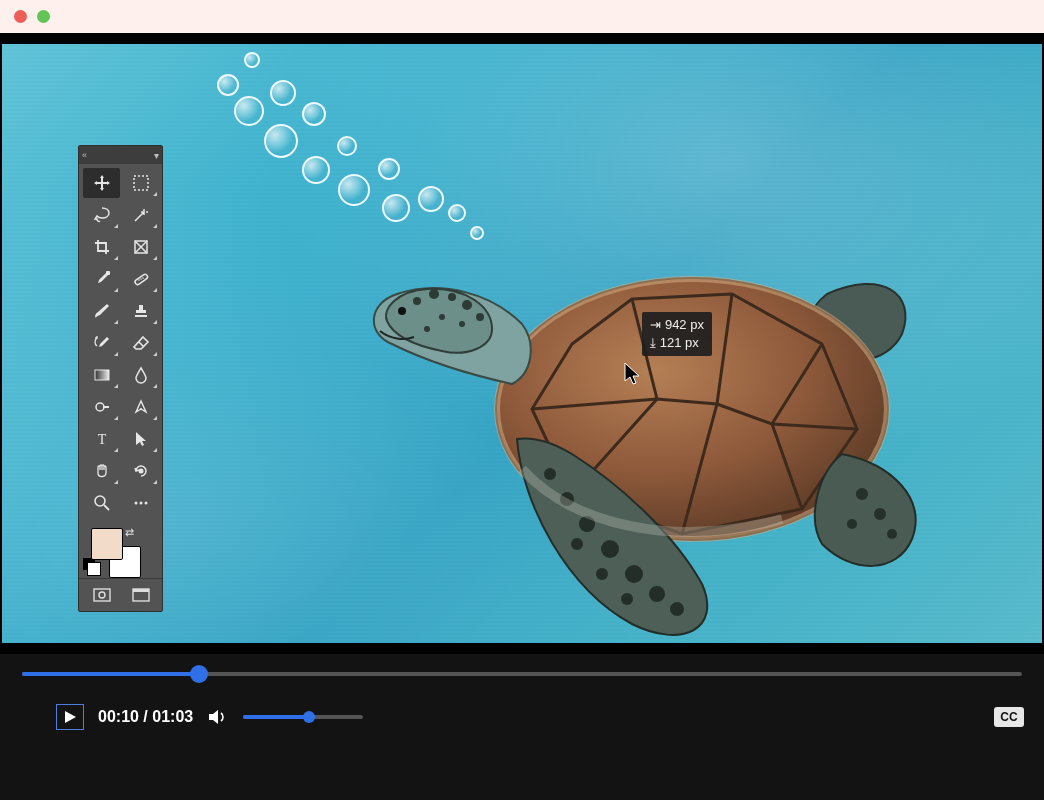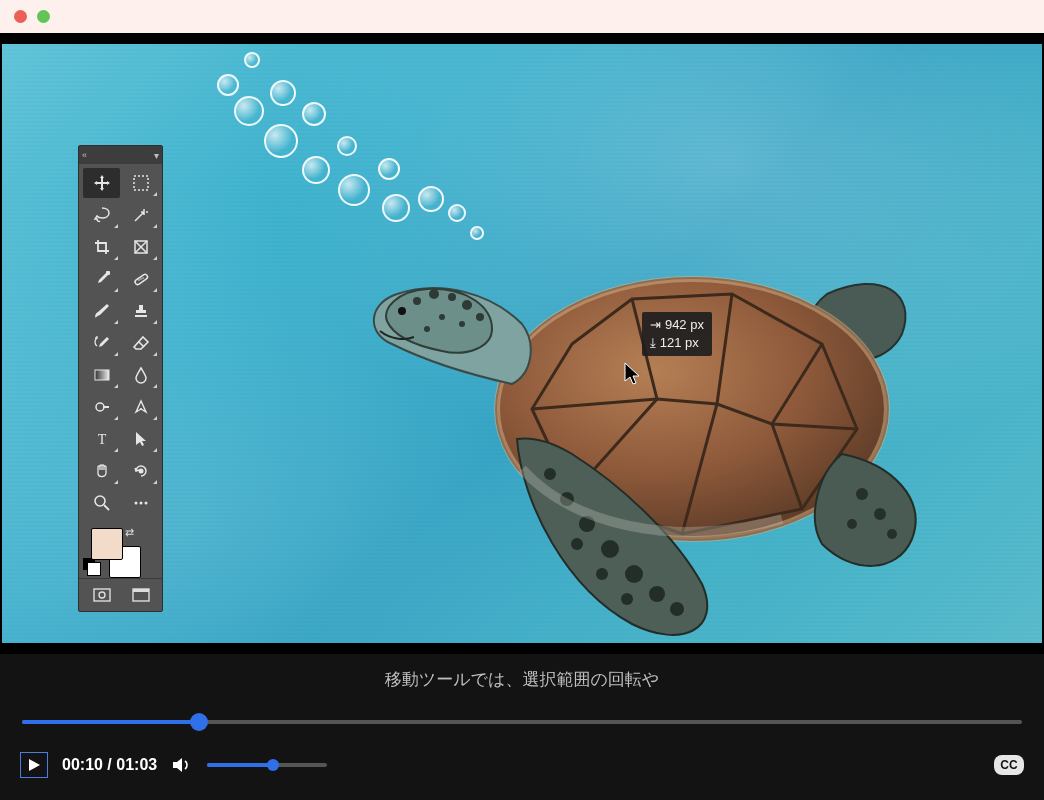--- a/index.html
+++ b/index.html
@@ -59,28 +59,28 @@
   .coord-tooltip { position:absolute; left:640px; top:268px; background:rgba(30,30,30,0.92); color:#eee; font-size:13px; line-height:18px; padding:4px 8px; border-radius:2px; z-index:6; white-space:nowrap; font-family:Arial,sans-serif; }
   .coord-tooltip .row { display:flex; align-items:center; gap:4px; }
 
   
   .controls { position:absolute; left:0; right:0; bottom:0; height:146px; background:#131313; color:#e6e6e6; }
   .caption { text-align:center; font-size:17px; color:#bfbfbf; padding-top:14px; height:48px; }
   .progress-row { position:relative; height:40px; padding:0 22px; display:flex; align-items:center; }
   .progress-track { position:relative; width:100%; height:4px; background:#555; border-radius:2px; }
   .progress-fill { position:absolute; left:0; top:0; height:4px; background:#2f6fe8; border-radius:2px; }
   .progress-thumb { position:absolute; top:50%; width:18px; height:18px; background:#2f6fe8; border-radius:50%; transform:translate(-50%,-50%); }
-  .bottom-row { display:flex; align-items:center; padding:0 20px; height:46px; gap:14px; }
+  .bottom-row { display:flex; align-items:center; padding:0 20px; height:46px; gap:14px;margin-left:36px; }
   .play-btn { width:28px; height:26px; border:1px solid #4d7dde; display:flex; align-items:center; justify-content:center; color:#fff; }
   .time { font-size:16px; font-weight:600; color:#fff; }
   .vol-icon { color:#fff; display:flex; align-items:center; }
   .vol-slider { position:relative; width:120px; height:4px; background:#555; border-radius:2px; }
   .vol-fill { position:absolute; left:0; top:0; height:4px; background:#2f6fe8; border-radius:2px; }
   .vol-thumb { position:absolute; top:50%; width:12px; height:12px; background:#2f6fe8; border-radius:50%; transform:translate(-50%,-50%); }
-  .cc-btn { margin-left:auto; width:30px; height:20px; background:#e7e7e7; color:#111; font-size:12px; font-weight:700; border-radius:8px; display:flex; align-items:center; justify-content:center; }
+  .cc-btn { margin-left:auto; width:30px; height:20px; background:#e7e7e7; color:#111; font-size:12px; font-weight:700; border-radius:3px; display:flex; align-items:center; justify-content:center; }
 </style>
 </head>
 <body>
 
 <div class="titlebar">
   <div class="traffic-dot dot-red"></div>
   <div class="traffic-dot dot-green"></div>
 </div>
 
 <div class="video-frame">
@@ -363,21 +363,20 @@
               <rect x="1" y="1" width="16" height="3" fill="#ddd"></rect>
             </svg>
         </div>
       </div>
     </div>
 
   </div>
 </div>
 
 <div class="controls">
-  <div class="caption">移動ツールでは、選択範囲の回転や</div>
 
   <div class="progress-row">
     <div class="progress-track">
       <div class="progress-fill" id="progress-fill" style="width: 17.7%;"></div>
       <div class="progress-thumb" id="progress-thumb" style="left: 17.7%;"></div>
     </div>
   </div>
 
   <div class="bottom-row">
     <div class="play-btn">

